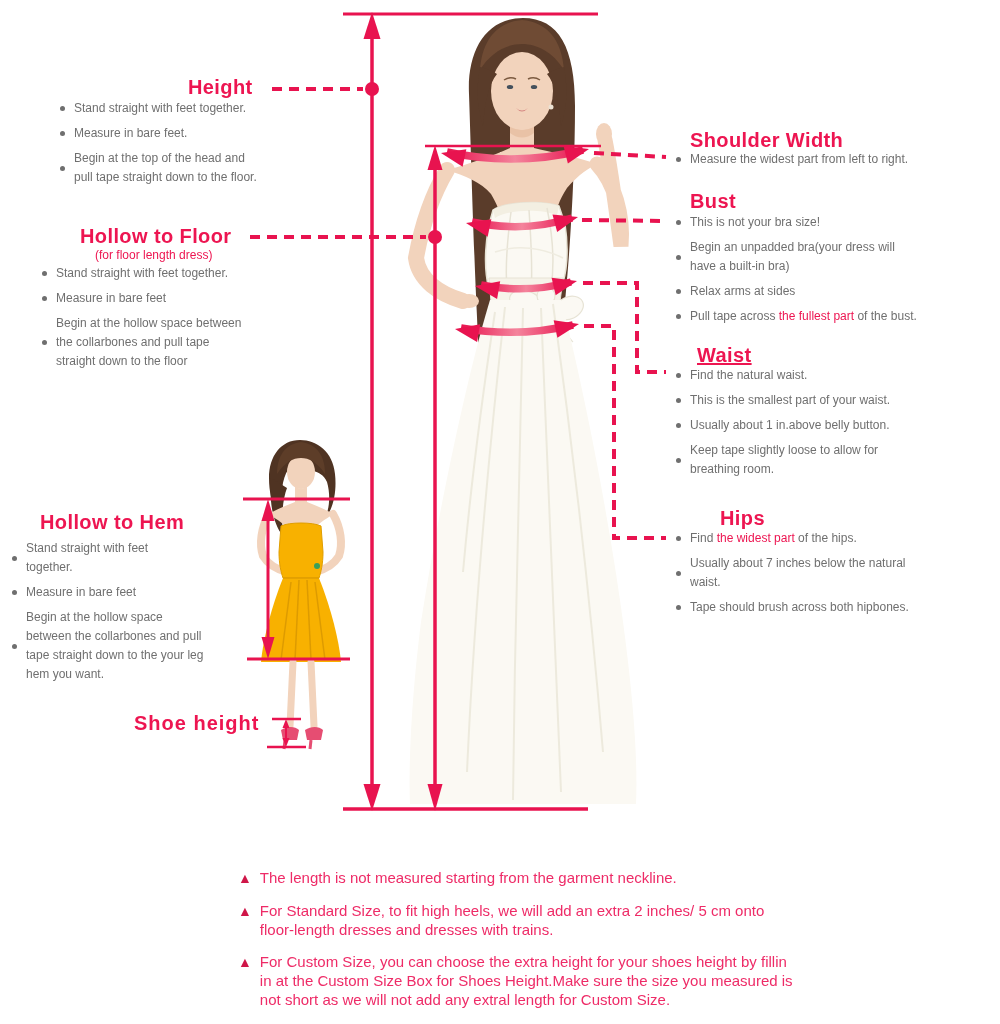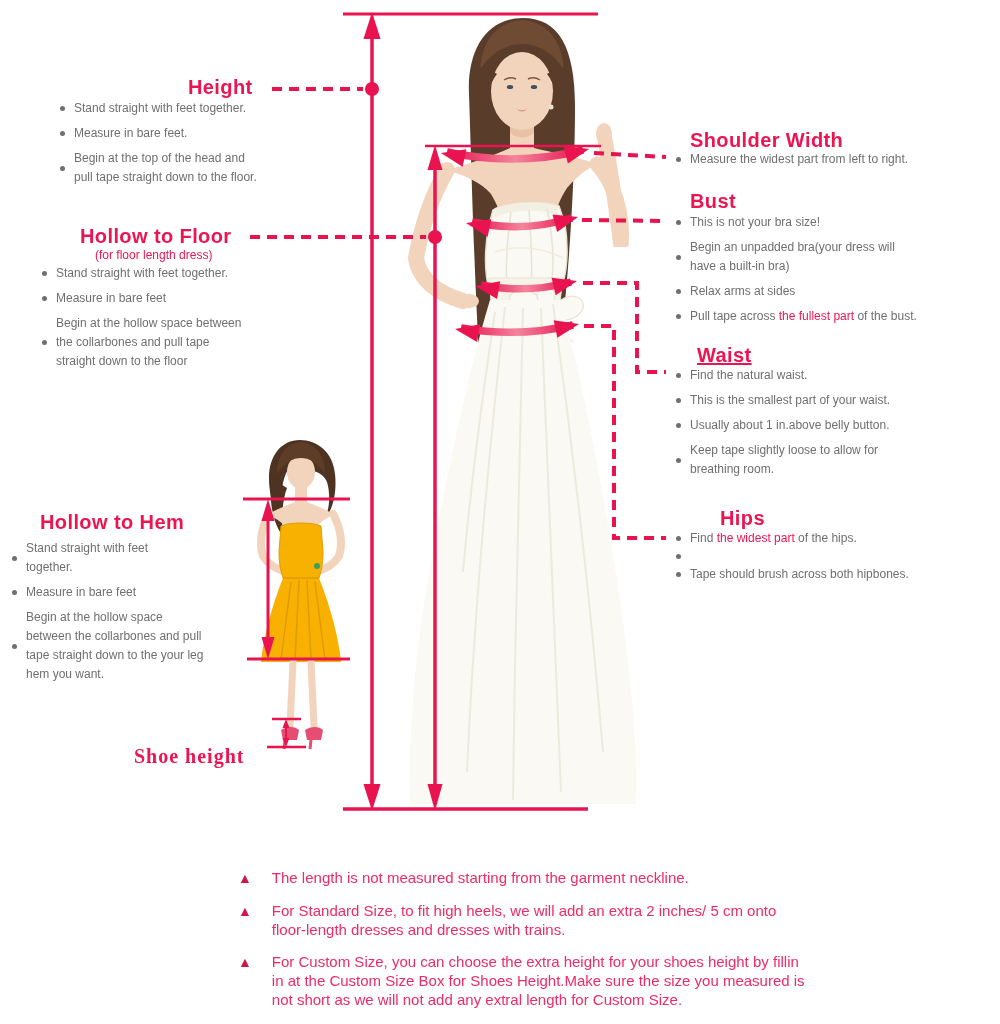--- a/index.html
+++ b/index.html
@@ -27,21 +27,21 @@
     color:#6f6f6f; font-size:12px; line-height:19px; white-space:pre-line;
   }
   .bt .hl { color:#ed1551; }
   .notes { position:absolute; left:238px; top:868px; width:752px; }
   .note { display:flex; align-items:flex-start; margin-bottom:13px; }
   .tri {
     flex:0 0 auto; color:#cf1648; font-size:14px; line-height:20px;
     margin-right:8px;
   }
   .nt {
-    color:#ee2b67; font-size:15px; line-height:19px; white-space:pre-line;margin-left:12px;
+    color:#ee2b67; font-size:15px; line-height:19px; white-space:pre-line;
   }
   svg { display:block; }
   .overlay { pointer-events:none; }
 </style>
 </head>
 <body>
 
 <div id="stage">
 
   <svg class="abs" style="left:383px; top:12px;" width="285" height="800" viewBox="0 0 285 800">
@@ -275,20 +275,22 @@
   </div>
 
   <div class="sec-title" style="left:720px; top:507px;">Hips</div>
   <div class="bullets" style="left:676px; top:529px; width:322px;">
     <div class="b">
         <span class="dot"></span>
         <p class="bt"><span>Find </span><span class="hl">the widest part</span><span> of the hips.</span></p>
       </div>
     <div class="b">
         <span class="dot"></span>
+        <p class="bt"><span>Usually about 7 inches below the natural
+waist.</span></p>
       </div>
     <div class="b">
         <span class="dot"></span>
         <p class="bt"><span>Tape should brush across both hipbones.</span></p>
       </div>
   </div>
 
   <div class="sec-title" style="left:40px; top:511px;">Hollow to Hem</div>
   <div class="bullets" style="left:12px; top:539px; width:270px;">
     <div class="b">
@@ -302,21 +304,21 @@
       </div>
     <div class="b">
         <span class="dot"></span>
         <p class="bt"><span>Begin at the hollow space
 between the collarbones and pull
 tape straight down to the your leg
 hem  you want.</span></p>
       </div>
   </div>
 
-  <div class="sec-title" style="left:134px; top:745px; letter-spacing:1px;font-family:Liberation Serif, serif;">Shoe height</div>
+  <div class="sec-title" style="left:134px; top:712px; letter-spacing:1px;">Shoe height</div>
 
   <div class="notes">
     <div class="note">
         <span class="tri">▲</span>
         <p class="nt">The length is not measured starting from the garment neckline.</p>
       </div>
     <div class="note">
         <span class="tri">▲</span>
         <p class="nt">For Standard Size, to fit high heels, we will add an extra 2 inches/ 5  cm onto
 floor-length dresses and dresses with trains.</p>

